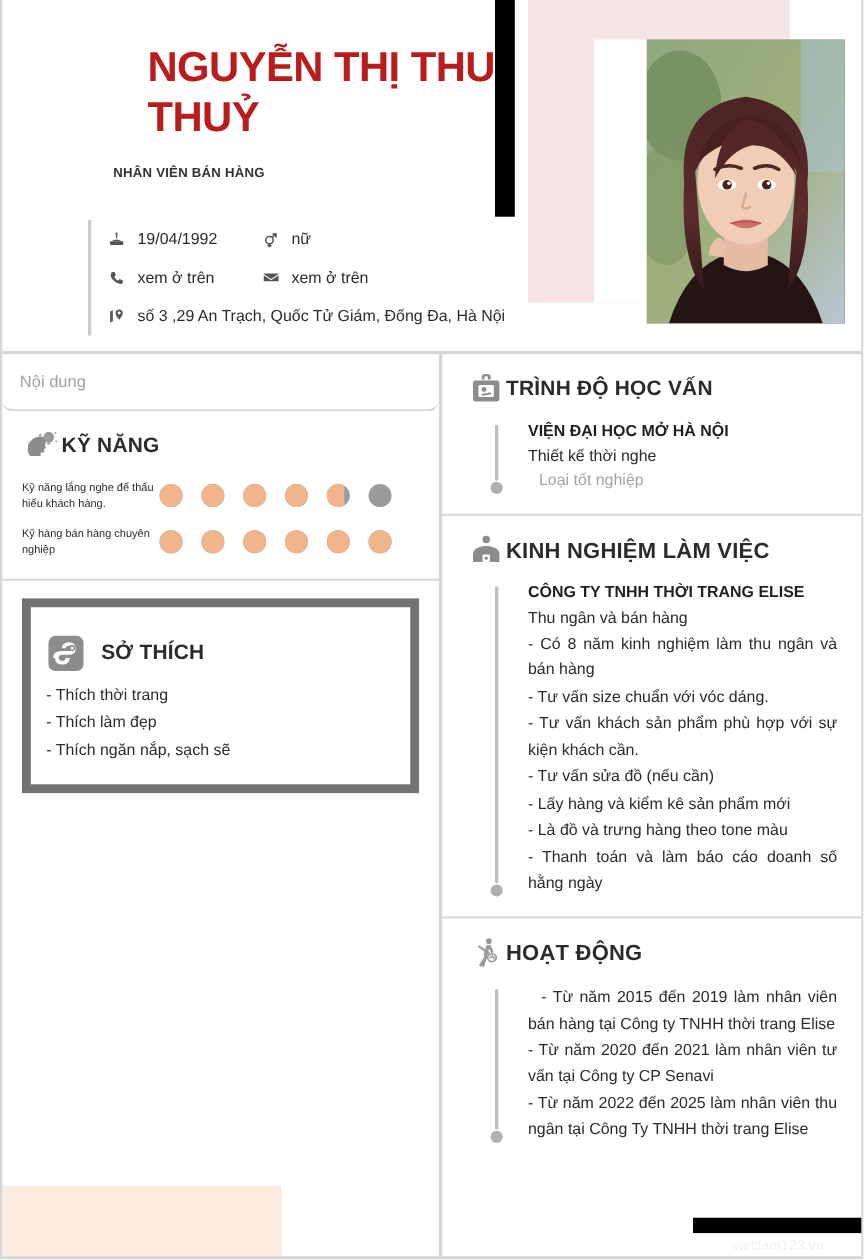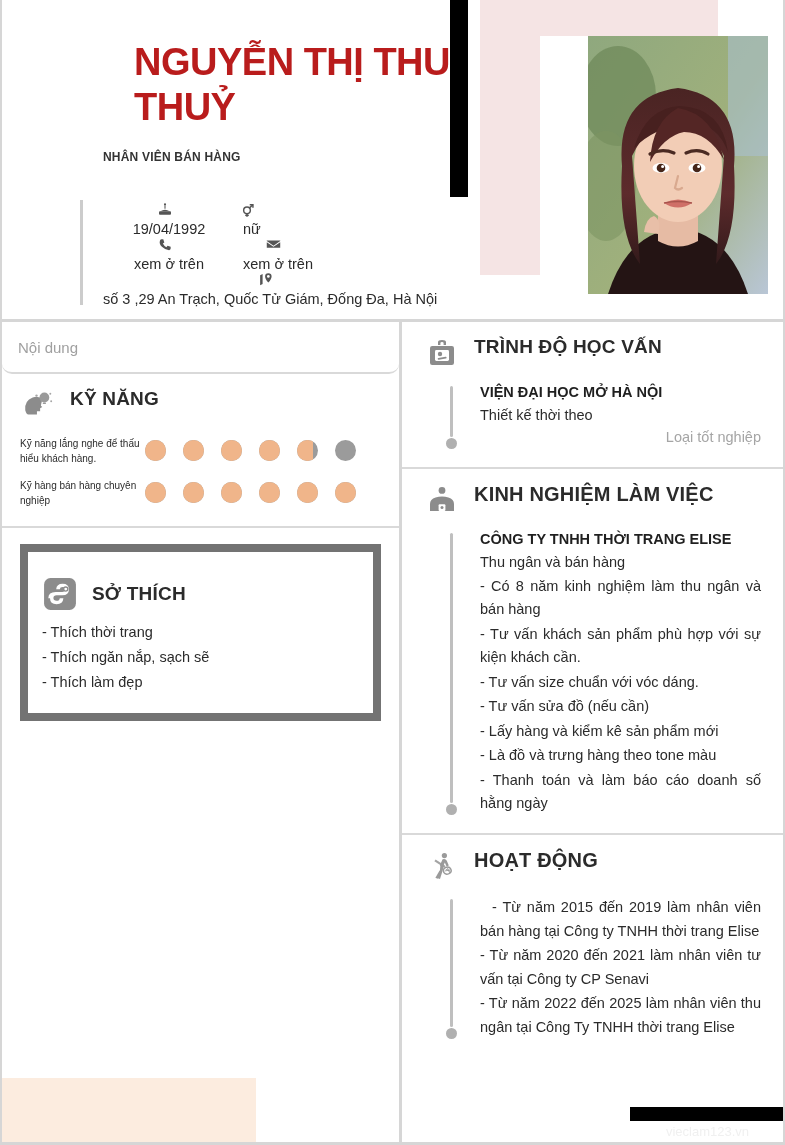--- a/index.html
+++ b/index.html
@@ -49,42 +49,42 @@
     position: absolute; left: 84px; top: 150px;
     font-size: 12px; font-weight: bold; letter-spacing: 0.2px; color: #333333; margin-left: 17px;
   }
 
   .contact {
     position: absolute; left: 78px; top: 200px; width: 380px;
     padding-left: 12px;
     border-left: 3px solid #cccccc;
   }
   .c-row { display: flex; align-items: center; height: 35px; }
-  .c-item { display: flex; align-items: center; flex-direction: column; }
+  .c-item { display: flex; align-items: center; }
   .c-item.w1 { width: 140px; }
   .c-ico {
     width: 22px; display: flex; align-items: center; justify-content: center;
     color: #555; flex: 0 0 22px;
   }
   .c-ico svg { display: block; }
   .c-txt { font-size: 14.5px; color: #2b2b2b; margin-left: 8px; white-space: nowrap; }
 
   
   .body { position: relative; display: flex; height: 820px; }
   .col-left { width: 400px; border-right: 3px solid #d6d6d6; position: relative; }
   .col-right { flex: 1; position: relative; }
 
   .note-field {
     height: 52px; border-bottom: 2px solid #d9d9d9;
     display: flex; align-items: center; padding-left: 16px; border-radius: 10px;
   }
   .note-ph { font-size: 15px; color: #a0a0a0; }
 
   .sec { border-bottom: 2px solid #d9d9d9; padding: 14px 18px 18px 18px; }
-  .sec-head { display: flex; align-items: flex-start; gap: 14px; margin-bottom: 10px; }
+  .sec-head { display: flex; align-items: center; margin-bottom: 10px; }
   .sec-ico { width: 36px; height: 36px; flex: 0 0 36px; display:flex; align-items:center; justify-content:center; }
   .sec-ico svg { display:block; }
   .sec-title {
     font-size: 19px; font-weight: bold; letter-spacing: 0.2px; color: #2b2b2b;
   }
   .sec-title.big { font-size: 20px; }
 
   
   .skill-row { display: flex; align-items: flex-start; margin-top: 12px; }
   .skill-name { width: 125px; font-size: 10px; line-height: 1.5; color: #2b2b2b; }
@@ -102,21 +102,21 @@
   .rsec.last { border-bottom: none; }
   .tl-wrap { display: flex; margin-top: 8px; }
   .tl {
     width: 12px; flex: 0 0 12px; position: relative; margin-left: 22px; margin-right: 22px;
   }
   .tl-line { position: absolute; left: 4px; top: 4px; bottom: 12px; width: 3px; background: #bfbfbf; border-radius: 2px; }
   .tl-dot { position: absolute; left: 0px; bottom: 0px; width: 11px; height: 11px; border-radius: 50%; background: #b0b0b0; }
   .tl-body { flex: 1; }
   .org { font-size: 14.5px; font-weight: bold; color: #1f1f1f; line-height: 1.5; }
   .role { font-size: 14.5px; color: #2b2b2b; line-height: 1.55; }
-  .muted { font-size: 14.5px; color: #a5a5a5; line-height: 1.6; padding-left: 10px; text-align: right; }
+  .muted { font-size: 14.5px; color: #a5a5a5; line-height: 1.6; padding-left: 10px; }
   .bullets { font-size: 14.5px; line-height: 1.62; color: #2b2b2b; text-align: justify; }
   .bullets div { margin-top: 1px; }
   .indent { text-indent: 12px; }
   .peach-block {
     position: absolute; left: 0; top: 1078px; width: 254px; height: 64px;
     background: #fcecdf;
   }
   .black-foot {
     position: absolute; left: 628px; top: 1107px; width: 155px; height: 14px;
     background: #000000;
@@ -334,22 +334,22 @@
               <rect x="1" y="1" width="30" height="30" rx="6" fill="#8c8c8c"></rect>
               <path d="M5 20 q0-6 7-6 l6 0 q3 0 3-2.4 q0-2.2-2.6-2.2 q-2.4 0-2.6 2.2 l-3.4 0 q0.4-5.2 6-5.2 q6 0 6 5.4 q0 5.4-6.2 5.4 l-5.4 0 q-3 0-3 2.6 q0 2.6 3 2.6 q2.8 0 3-2.4 l3.4 0 q-0.4 5.6-6.4 5.6 q-6.2 0-6.2-5.6 Z" fill="#ffffff"></path>
               <circle cx="21.4" cy="11.3" r="2.6" fill="#8c8c8c"></circle>
               <circle cx="21.4" cy="11.3" r="1.3" fill="#ffffff"></circle>
             </svg>
           </span>
           <span class="sec-title">SỞ THÍCH</span>
         </div>
         <div class="hobby-list">
           <div>- Thích thời trang</div>
+          <div>- Thích làm đẹp</div>
           <div>- Thích ngăn nắp, sạch sẽ</div>
-          <div>- Thích làm đẹp</div>
         </div>
       </div>
 
     </div>
 
     <div class="col-right">
 
       <div class="rsec">
         <div class="sec-head">
           <span class="sec-ico">
@@ -363,21 +363,21 @@
           </span>
           <span class="sec-title">TRÌNH ĐỘ HỌC VẤN</span>
         </div>
         <div class="tl-wrap">
           <div class="tl">
             <span class="tl-line"></span>
             <span class="tl-dot"></span>
           </div>
           <div class="tl-body">
             <div class="org">VIỆN ĐẠI HỌC MỞ HÀ NỘI</div>
-            <div class="role">Thiết kế thời theo</div>
+            <div class="role">Thiết kế thời nghe</div>
             <div class="muted">Loại tốt nghiệp</div>
           </div>
         </div>
       </div>
 
       <div class="rsec">
         <div class="sec-head">
           <span class="sec-ico">
             <svg width="32" height="32" viewBox="0 0 32 32" fill="#8c8c8c">
               <circle cx="16" cy="5.4" r="3.4"></circle>
@@ -391,22 +391,22 @@
         <div class="tl-wrap">
           <div class="tl">
             <span class="tl-line"></span>
             <span class="tl-dot"></span>
           </div>
           <div class="tl-body">
             <div class="org">CÔNG TY TNHH THỜI TRANG ELISE</div>
             <div class="role">Thu ngân và bán hàng</div>
             <div class="bullets">
               <div>- Có 8 năm kinh nghiệm làm thu ngân và bán hàng</div>
+              <div>- Tư vấn size chuẩn với vóc dáng.</div>
               <div>- Tư vấn khách sản phẩm phù hợp với sự kiện khách cần.</div>
-              <div>- Tư vấn size chuẩn với vóc dáng.</div>
               <div>- Tư vấn sửa đồ (nếu cần)</div>
               <div>- Lấy hàng và kiểm kê sản phẩm mới</div>
               <div>- Là đồ và trưng hàng theo tone màu</div>
               <div>- Thanh toán và làm báo cáo doanh số hằng ngày</div>
             </div>
           </div>
         </div>
       </div>
 
       <div class="rsec last">

